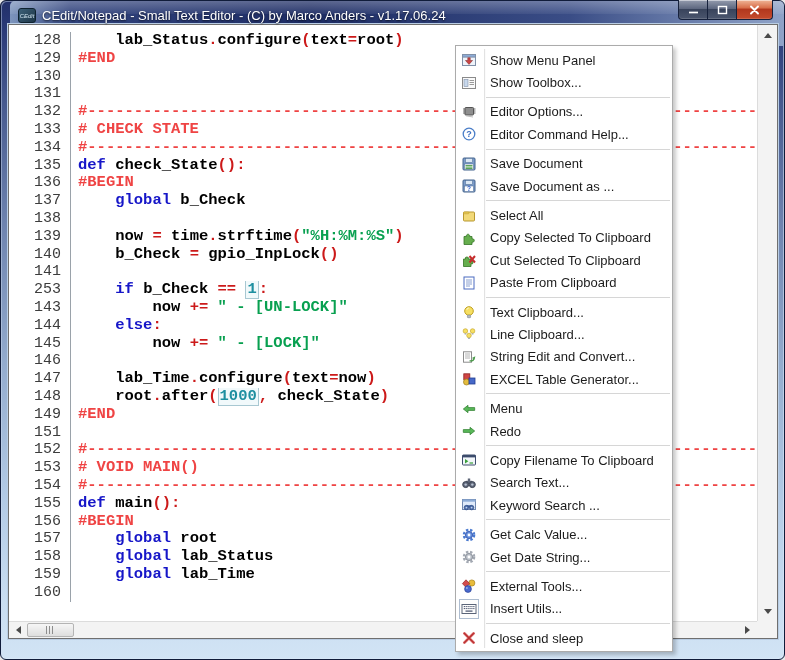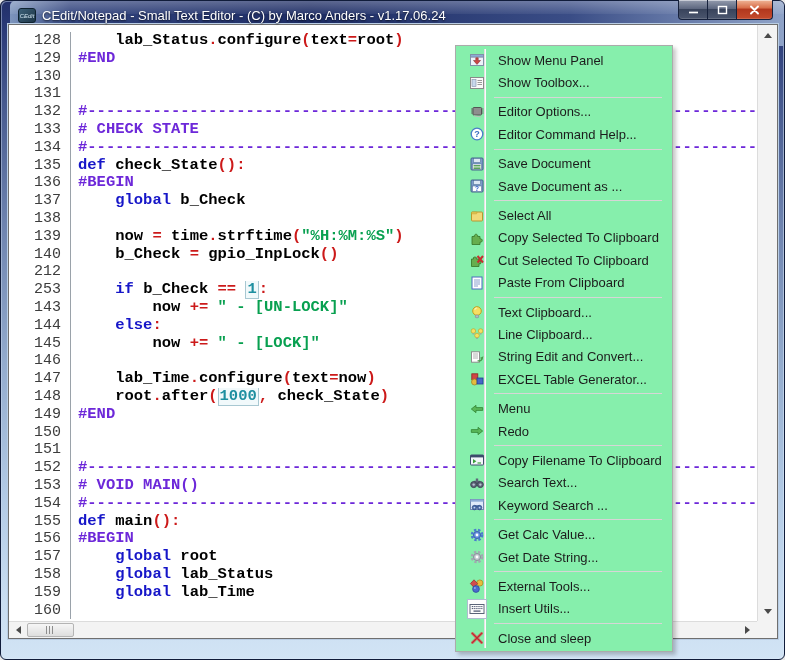--- a/index.html
+++ b/index.html
@@ -35,42 +35,42 @@
   .editor{position:absolute;left:8px;top:24px;width:770px;height:615px;
        background:#ffffff;border:1px solid #6f6f6f;box-shadow:0 0 0 1px #b9cde4;}
   .code-viewport{position:absolute;left:0;top:0;right:20px;bottom:17px;overflow:hidden;background:#fff;}
   .code-rows{position:absolute;left:0;top:7px;right:0;}
   .code-row{display:flex;height:17.8px;line-height:17.8px;white-space:pre;
        font-family:"Liberation Mono",monospace;font-size:15.5px;}
   .line-num{width:62px;flex:0 0 62px;text-align:right;padding-right:9px;color:#3c3c3c;
        border-right:1px solid #9aa2aa;font-weight:normal;font-size:15px;}
   .code-text{padding-left:7px;font-weight:bold;flex:1;overflow:hidden;}
   .tk-p{color:#000000;} .tk-k{color:#1616c8;} .tk-o{color:#cc1a1a;}
-  .tk-s{color:#08a050;} .tk-c{color:#6d28d9;}
+  .tk-s{color:#08a050;} .tk-c{color:#ef4444;}
   .tk-n{color:#1f8fa0;border:1px solid #a8c8d2;background:#f1f9fb;padding:0 1px;}
   
   .vscroll{position:absolute;top:0;right:0;width:20px;bottom:17px;background:#f3f3f3;border-left:1px solid #dcdcdc;}
   .hscroll{position:absolute;left:0;right:20px;bottom:0;height:17px;background:#f3f3f3;border-top:1px solid #dcdcdc;}
   .sb-corner{position:absolute;right:0;bottom:0;width:20px;height:17px;background:#f3f3f3;}
   .sb-btn{position:absolute;display:flex;align-items:center;justify-content:center;}
   .tri{width:0;height:0;}
   .tri.up{border-left:4px solid transparent;border-right:4px solid transparent;border-bottom:5px solid #4a4a4a;}
   .tri.down{border-left:4px solid transparent;border-right:4px solid transparent;border-top:5px solid #4a4a4a;}
   .tri.left{border-top:4px solid transparent;border-bottom:4px solid transparent;border-right:5px solid #4a4a4a;}
   .tri.right{border-top:4px solid transparent;border-bottom:4px solid transparent;border-left:5px solid #4a4a4a;}
   .v-up{top:2px;left:0;right:0;height:16px;}
   .v-down{bottom:2px;left:0;right:0;height:16px;}
   .h-left{left:2px;top:0;bottom:0;width:15px;}
   .h-right{right:2px;top:0;bottom:0;width:15px;}
   .h-thumb{position:absolute;left:18px;top:1px;width:47px;height:14px;border:1px solid #b4b4b4;border-radius:2px;
        background:linear-gradient(to bottom,#f6f6f6,#dedede);display:flex;align-items:center;justify-content:center;}
   .grip{width:9px;height:8px;background:repeating-linear-gradient(90deg,#8d8d8d 0 1px,transparent 1px 3px);}
   
-  .ctxmenu{position:absolute;left:455px;top:45px;width:218px;height:607px;background:#86efac;
-       border:1px solid #ababab;box-shadow:3px 3px 4px rgba(0,0,0,.22);padding:3px 8px;z-index:10;}
+  .ctxmenu{position:absolute;left:455px;top:45px;width:218px;height:607px;background:#ffffff;
+       border:1px solid #ababab;box-shadow:3px 3px 4px rgba(0,0,0,.22);padding:3px 0;z-index:10;}
   .ctx-gutterline{position:absolute;left:28px;top:3px;bottom:3px;width:1px;background:#e2e2e2;
        box-shadow:1px 0 0 #fbfbfb;}
   .menu-item{position:relative;height:22.4px;display:flex;align-items:center;}
   .menu-item .mi-icon{position:absolute;left:5px;top:50%;margin-top:-8px;width:16px;height:16px;}
   .menu-item .mi-icon.framed{left:3px;margin-top:-10px;width:20px;height:20px;padding:1px;
        border:1px solid #aebdd0;background:#fdfdfd;}
   .menu-item .mi-label{margin-left:34px;font-size:13px;color:#1c1c1c;white-space:nowrap;}
   .menu-sep{height:1px;background:#d6d6d6;margin:3px 2px 3px 30px;}
   svg{display:block;}
 </style>
@@ -111,30 +111,29 @@
           <div class="code-row"><span class="line-num">131</span><span class="code-text"></span></div>
           <div class="code-row"><span class="line-num">132</span><span class="code-text"><span class="tk-c">#---------------------------------------------------------------------------</span></span></div>
           <div class="code-row"><span class="line-num">133</span><span class="code-text"><span class="tk-c"># CHECK STATE</span></span></div>
           <div class="code-row"><span class="line-num">134</span><span class="code-text"><span class="tk-c">#---------------------------------------------------------------------------</span></span></div>
           <div class="code-row"><span class="line-num">135</span><span class="code-text"><span class="tk-k">def</span><span class="tk-p"> check_State</span><span class="tk-o">():</span></span></div>
           <div class="code-row"><span class="line-num">136</span><span class="code-text"><span class="tk-c">#BEGIN</span></span></div>
           <div class="code-row"><span class="line-num">137</span><span class="code-text"><span class="tk-p">    </span><span class="tk-k">global</span><span class="tk-p"> b_Check</span></span></div>
           <div class="code-row"><span class="line-num">138</span><span class="code-text"></span></div>
           <div class="code-row"><span class="line-num">139</span><span class="code-text"><span class="tk-p">    now </span><span class="tk-o">=</span><span class="tk-p"> time</span><span class="tk-o">.</span><span class="tk-p">strftime</span><span class="tk-o">(</span><span class="tk-s">"%H:%M:%S"</span><span class="tk-o">)</span></span></div>
           <div class="code-row"><span class="line-num">140</span><span class="code-text"><span class="tk-p">    b_Check </span><span class="tk-o">=</span><span class="tk-p"> gpio_InpLock</span><span class="tk-o">()</span></span></div>
-          <div class="code-row"><span class="line-num">212</span><span class="code-text"></span></div>
+          <div class="code-row"><span class="line-num">141</span><span class="code-text"></span></div>
           <div class="code-row"><span class="line-num">253</span><span class="code-text"><span class="tk-p">    </span><span class="tk-k">if</span><span class="tk-p"> b_Check </span><span class="tk-o">==</span><span class="tk-p"> </span><span class="tk-n">1</span><span class="tk-o">:</span></span></div>
           <div class="code-row"><span class="line-num">143</span><span class="code-text"><span class="tk-p">        now </span><span class="tk-o">+=</span><span class="tk-p"> </span><span class="tk-s">" - [UN-LOCK]"</span></span></div>
           <div class="code-row"><span class="line-num">144</span><span class="code-text"><span class="tk-p">    </span><span class="tk-k">else</span><span class="tk-o">:</span></span></div>
           <div class="code-row"><span class="line-num">145</span><span class="code-text"><span class="tk-p">        now </span><span class="tk-o">+=</span><span class="tk-p"> </span><span class="tk-s">" - [LOCK]"</span></span></div>
           <div class="code-row"><span class="line-num">146</span><span class="code-text"></span></div>
           <div class="code-row"><span class="line-num">147</span><span class="code-text"><span class="tk-p">    lab_Time</span><span class="tk-o">.</span><span class="tk-p">configure</span><span class="tk-o">(</span><span class="tk-p">text</span><span class="tk-o">=</span><span class="tk-p">now</span><span class="tk-o">)</span></span></div>
           <div class="code-row"><span class="line-num">148</span><span class="code-text"><span class="tk-p">    root</span><span class="tk-o">.</span><span class="tk-p">after</span><span class="tk-o">(</span><span class="tk-n">1000</span><span class="tk-o">,</span><span class="tk-p"> check_State</span><span class="tk-o">)</span></span></div>
           <div class="code-row"><span class="line-num">149</span><span class="code-text"><span class="tk-c">#END</span></span></div>
-          <div class="code-row"><span class="line-num">150</span><span class="code-text"></span></div>
           <div class="code-row"><span class="line-num">151</span><span class="code-text"></span></div>
           <div class="code-row"><span class="line-num">152</span><span class="code-text"><span class="tk-c">#---------------------------------------------------------------------------</span></span></div>
           <div class="code-row"><span class="line-num">153</span><span class="code-text"><span class="tk-c"># VOID MAIN()</span></span></div>
           <div class="code-row"><span class="line-num">154</span><span class="code-text"><span class="tk-c">#---------------------------------------------------------------------------</span></span></div>
           <div class="code-row"><span class="line-num">155</span><span class="code-text"><span class="tk-k">def</span><span class="tk-p"> main</span><span class="tk-o">():</span></span></div>
           <div class="code-row"><span class="line-num">156</span><span class="code-text"><span class="tk-c">#BEGIN</span></span></div>
           <div class="code-row"><span class="line-num">157</span><span class="code-text"><span class="tk-p">    </span><span class="tk-k">global</span><span class="tk-p"> root</span></span></div>
           <div class="code-row"><span class="line-num">158</span><span class="code-text"><span class="tk-p">    </span><span class="tk-k">global</span><span class="tk-p"> lab_Status</span></span></div>
           <div class="code-row"><span class="line-num">159</span><span class="code-text"><span class="tk-p">    </span><span class="tk-k">global</span><span class="tk-p"> lab_Time</span></span></div>
           <div class="code-row"><span class="line-num">160</span><span class="code-text"></span></div>

